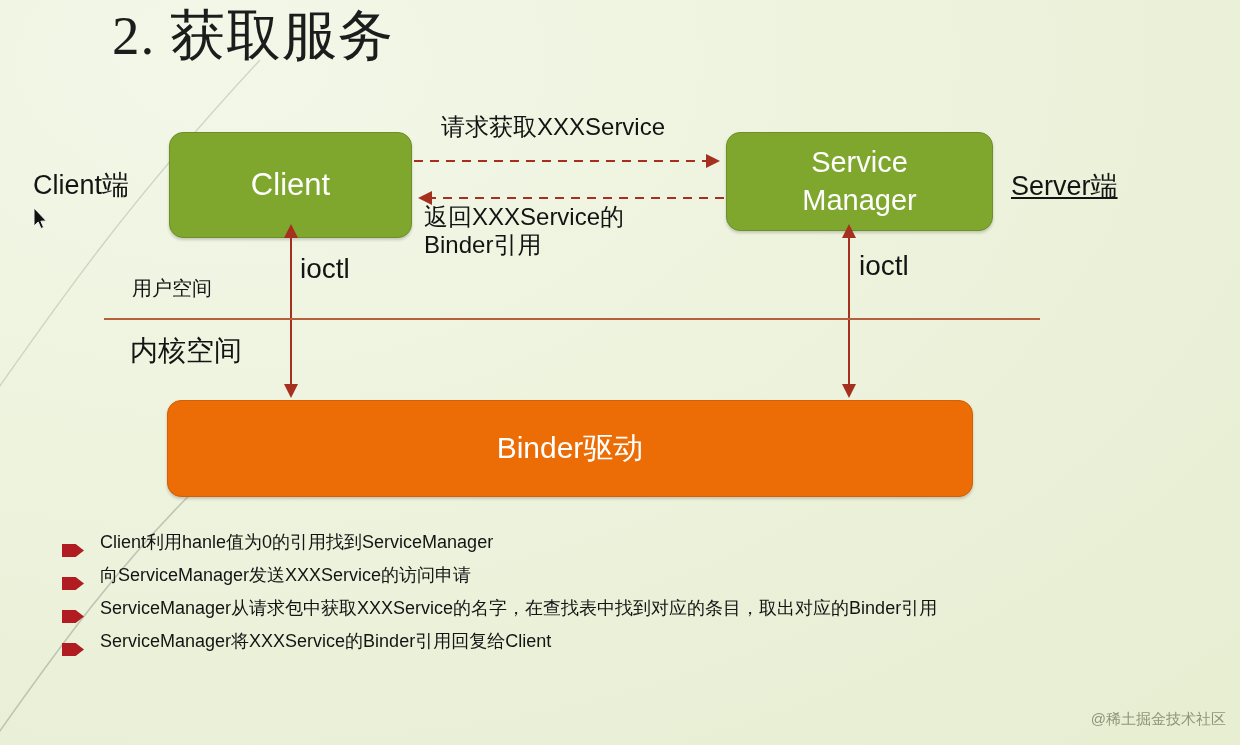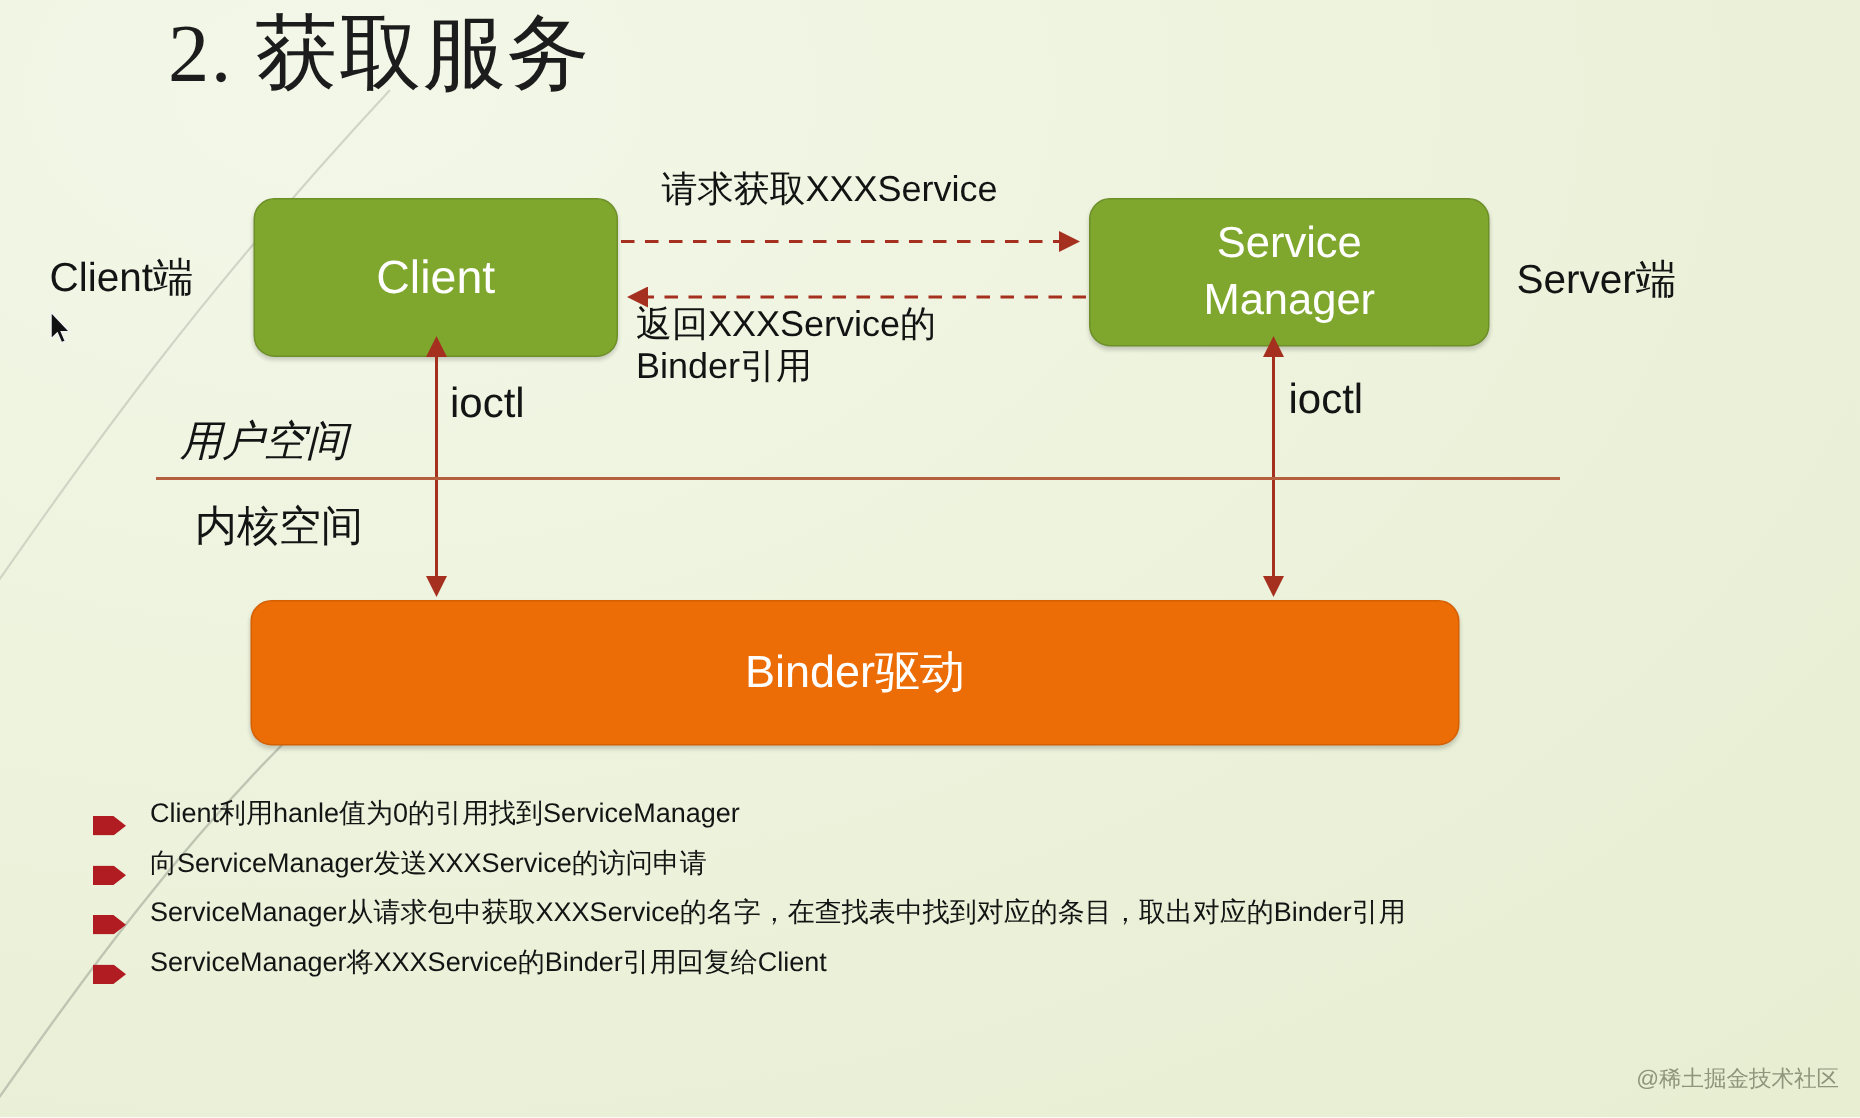--- a/index.html
+++ b/index.html
@@ -73,22 +73,22 @@
   }
 
   
   .side-label {
     position: absolute;
     font-size: 27px;
     color: #141414;
     white-space: nowrap;
   }
   #label-client-side { left: 33px; top: 167px; }
-  #label-server-side { left: 1011px; top: 168px; }
-  #label-user-space { left: 120px; top: 275px; font-family: "Liberation Serif","DejaVu Serif",serif; font-size: 28px; font-style: italic;}
+  #label-server-side { left: 1011px; top: 168px; text-decoration: underline; }
+  #label-user-space { left: 132px; top: 275px; font-family: "Liberation Serif","DejaVu Serif",serif; font-size: 20px;}
   #label-kernel-space { left: 130px; top: 332px; font-family: "Liberation Serif","DejaVu Serif",serif; font-size: 28px;}
 
   
   .ioctl-label {
     position: absolute;
     font-size: 28px;
     color: #141414;
     white-space: nowrap;
   }
   #ioctl-left { left: 300px; top: 253px; }

